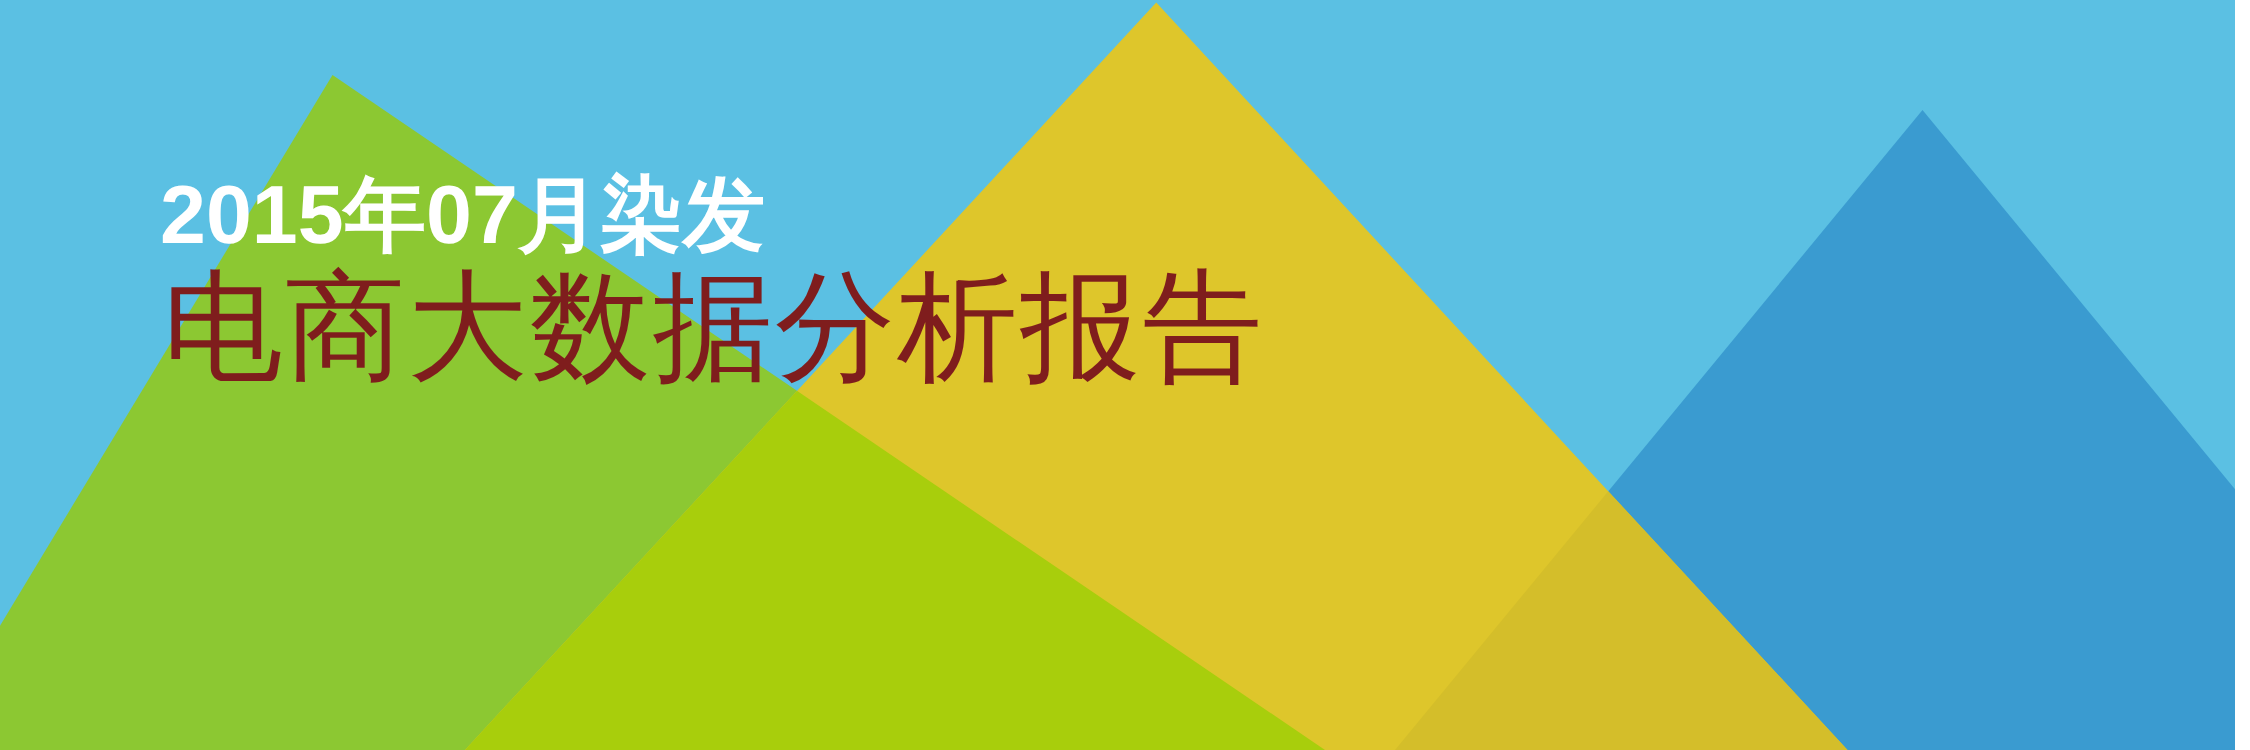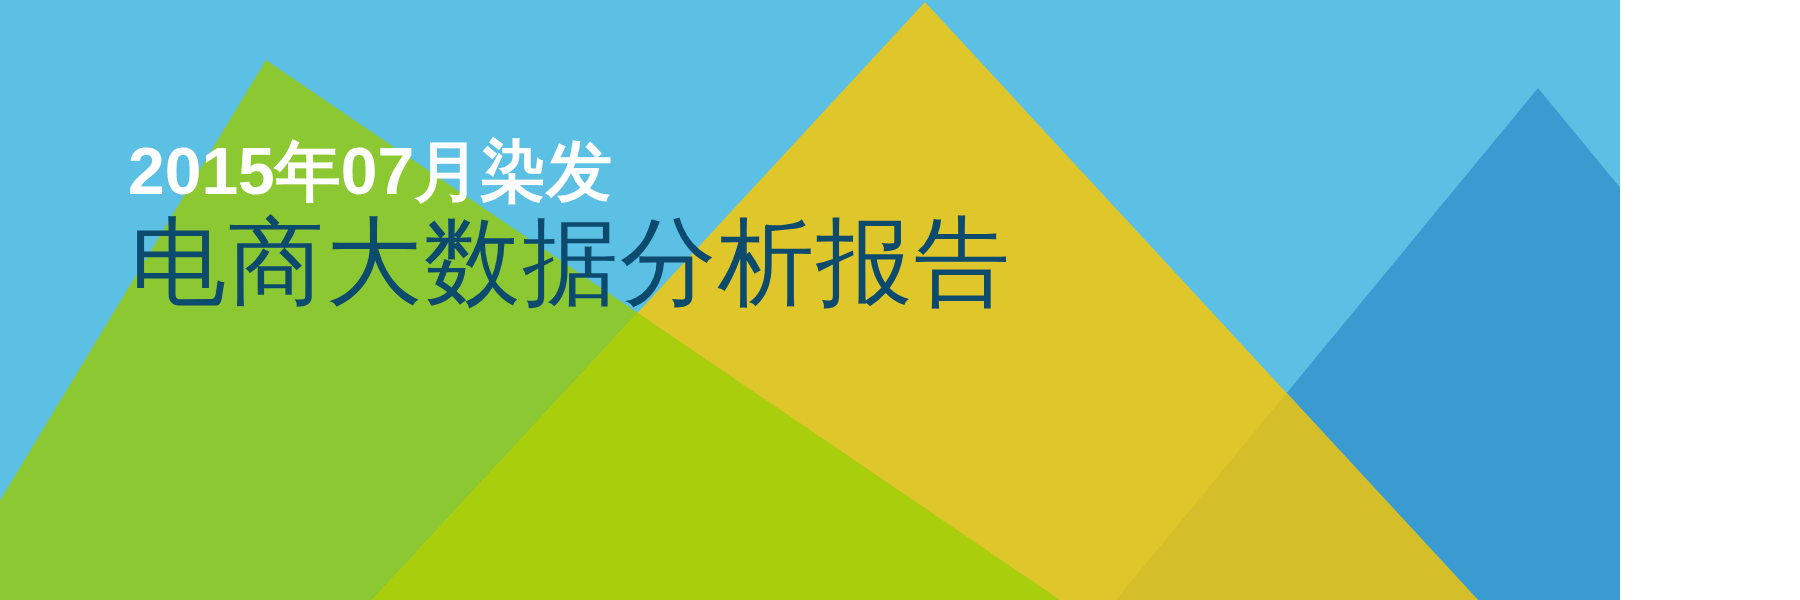--- a/index.html
+++ b/index.html
@@ -2,21 +2,21 @@
 <html><head>
 <meta charset="utf-8">
 <style>
   html, body {
     margin: 0;
     padding: 0;
     background: #ffffff;
   }
   #banner {
     position: relative;
-    width: 1620px;
+    width: 1788px;
     height: 600px;
     overflow: hidden;
     font-family: "Liberation Sans", "DejaVu Sans", sans-serif;
   }
   #bg-svg {
     position: absolute;
     top: 0;
     left: 0;
     width: 1800px;
     height: 600px;
@@ -34,21 +34,21 @@
     font-weight: 700;
     color: #ffffff;
     line-height: 1.02;
     letter-spacing: 0px;
     white-space: nowrap;
     margin: 0 0 6px 0;
   }
   .title-line-2 {
     font-size: 96px;
     font-weight: 400;
-    color: #0c4a6e;
+    color: #7f1d1d;
     line-height: 1.06;
     letter-spacing: 2px;
     white-space: nowrap;
     margin: 0;
     padding-left: 2px;
   }
 </style>
 </head>
 <body>
 

